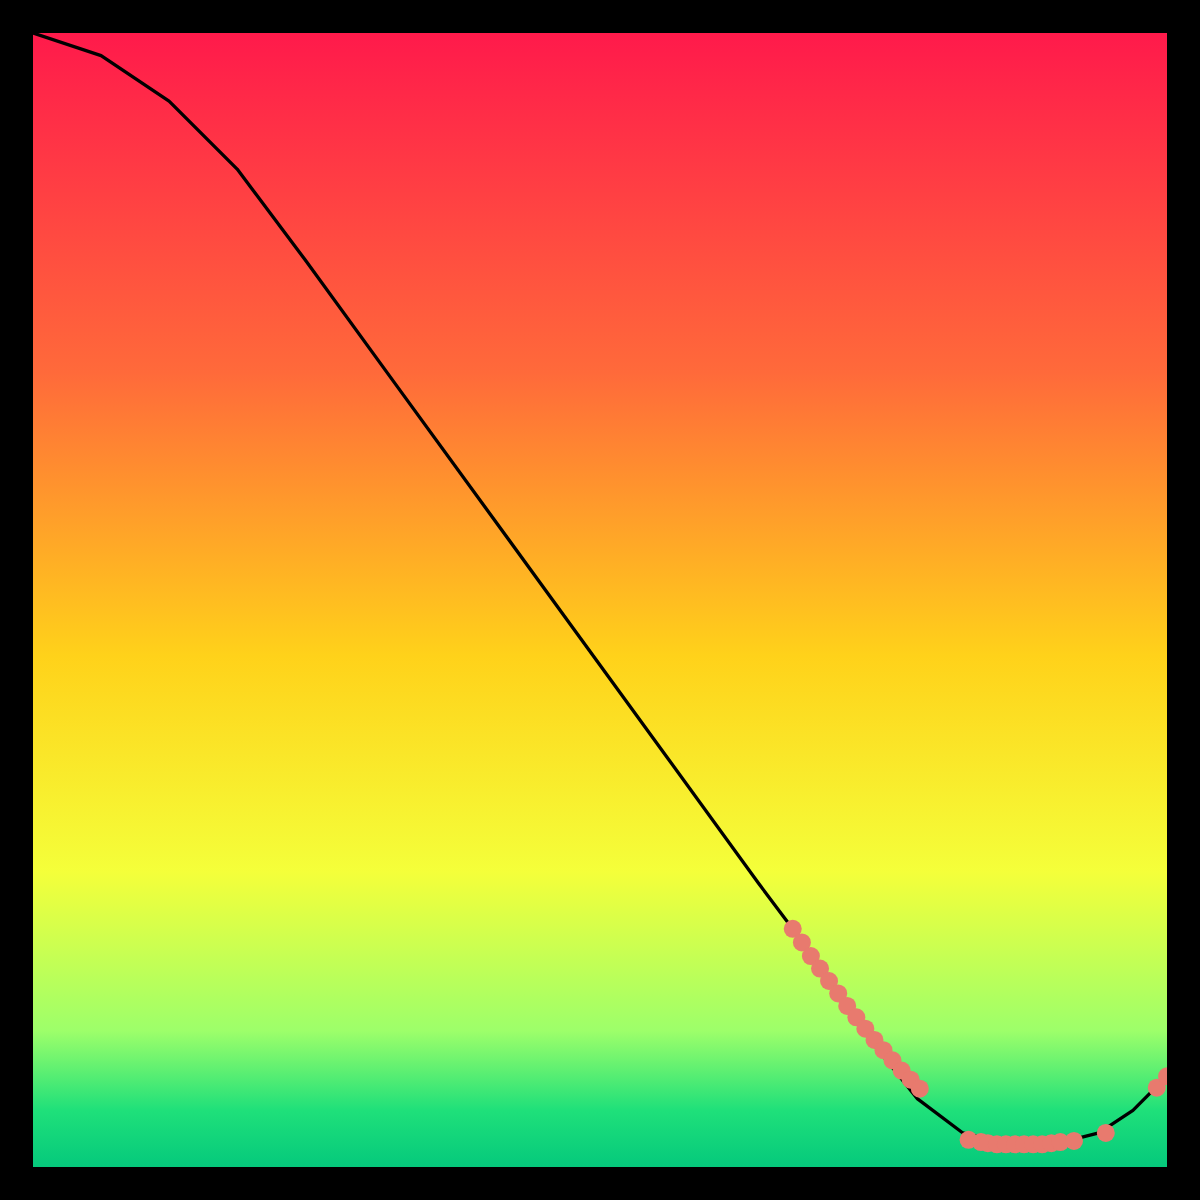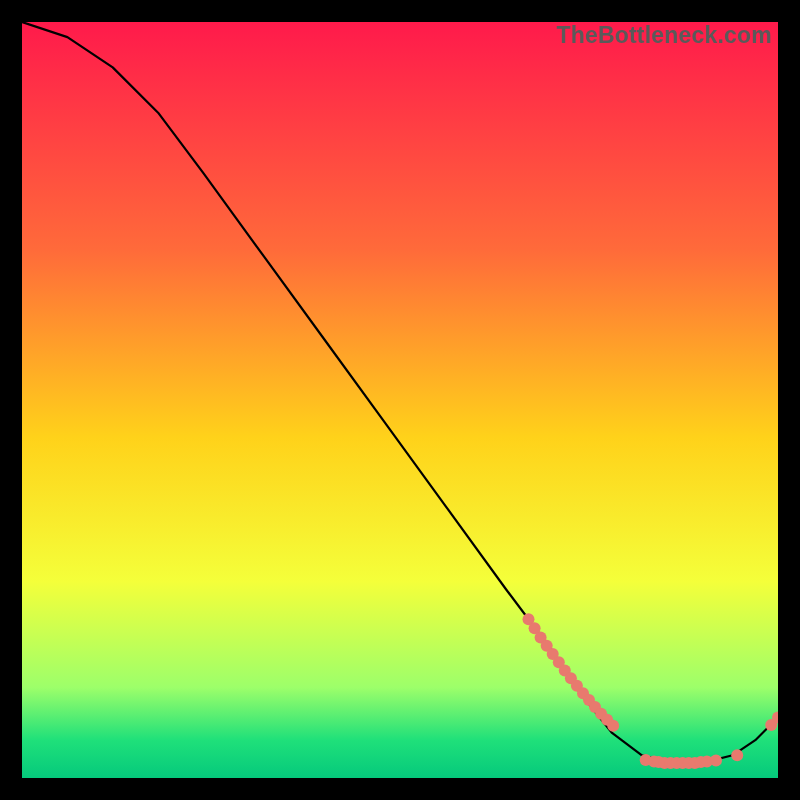--- a/index.html
+++ b/index.html
@@ -84,16 +84,15 @@
           <circle cx="666.8" cy="740.9" r="6" fill="#e87a6e" stroke="#e87a6e" stroke-width="0"></circle>
           <circle cx="672.8" cy="740.9" r="6" fill="#e87a6e" stroke="#e87a6e" stroke-width="0"></circle>
           <circle cx="678.9" cy="740.1" r="6" fill="#e87a6e" stroke="#e87a6e" stroke-width="0"></circle>
           <circle cx="684.9" cy="739.4" r="6" fill="#e87a6e" stroke="#e87a6e" stroke-width="0"></circle>
           <circle cx="694.0" cy="738.6" r="6" fill="#e87a6e" stroke="#e87a6e" stroke-width="0"></circle>
           <circle cx="715.2" cy="733.3" r="6" fill="#e87a6e" stroke="#e87a6e" stroke-width="0"></circle>
           <circle cx="749.2" cy="703.1" r="6" fill="#e87a6e" stroke="#e87a6e" stroke-width="0"></circle>
           <circle cx="756.0" cy="695.5" r="6" fill="#e87a6e" stroke="#e87a6e" stroke-width="0"></circle>
         </g>
     </svg>
-    <div class="watermark">TheBottleneck.com</div>
   </div>
 
 </div>
 
 </body></html>

